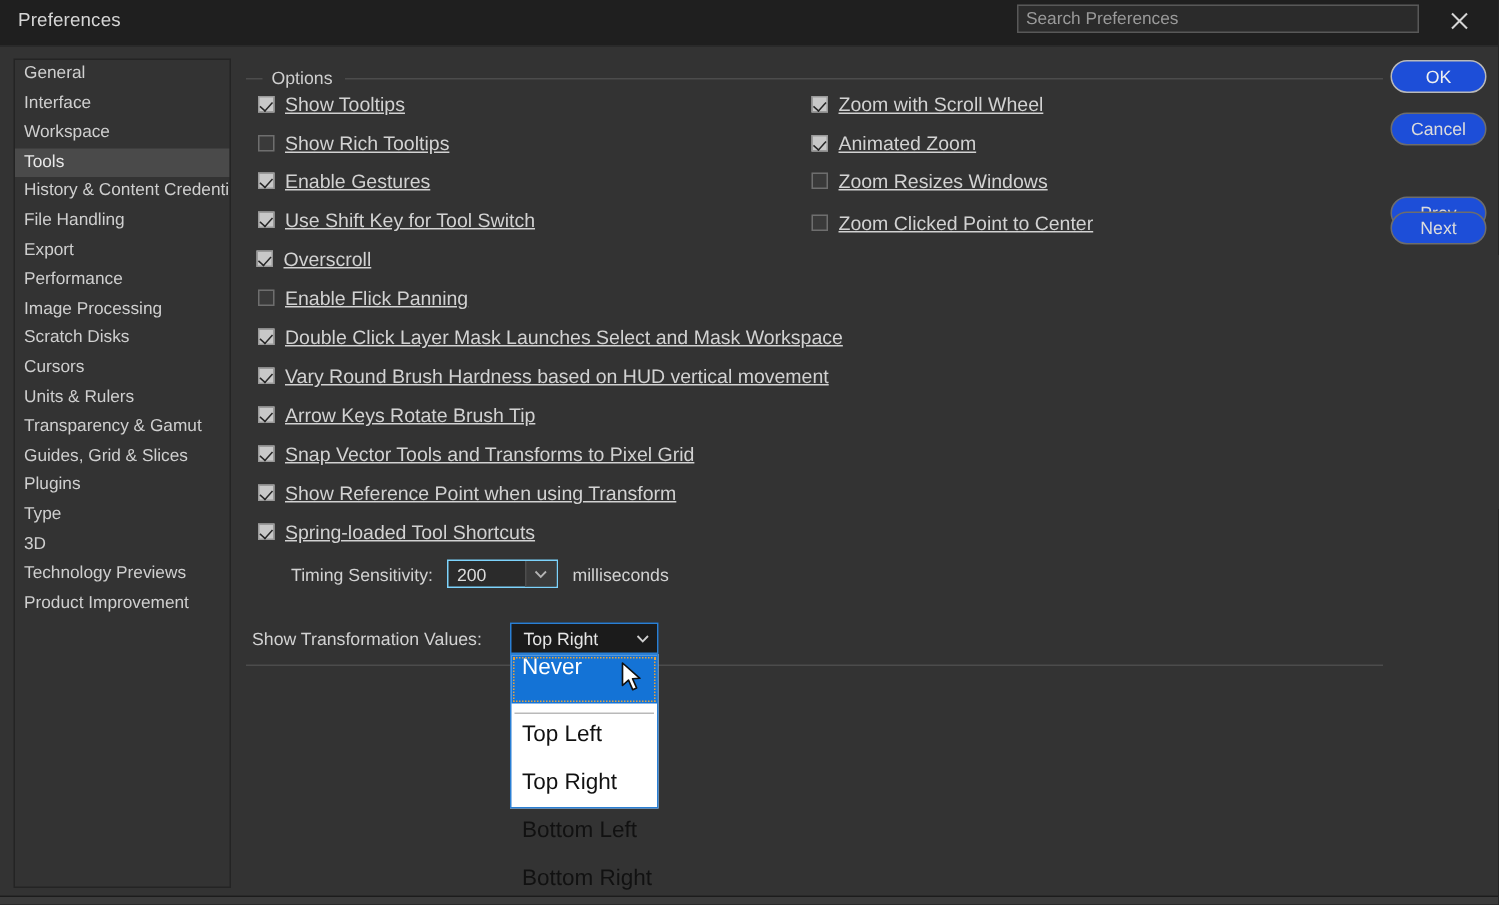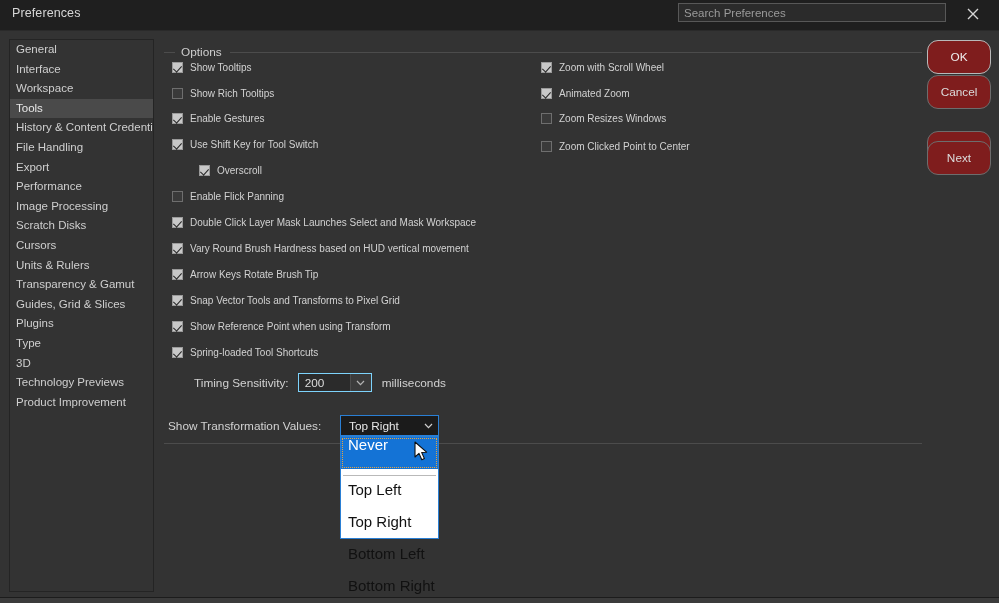--- a/index.html
+++ b/index.html
@@ -140,22 +140,23 @@
   .cb.on::after {
     content: "";
     position: absolute;
     left: 2px; top: 1px;
     width: 4px; height: 7px;
     border: solid #262626;
     border-width: 0 1.6px 1.6px 0;
     transform: rotate(42deg);
   }
   .cb-label {
-    font-size: 10px;
+    font-size: 13px;
     color: #d2d2d2;
+    text-decoration: underline;
   }
 
   
   .timing-row {
     position: absolute;
     left: 194px; top: 373px;
     display: flex;
     align-items: center;
   }
   .timing-label {
@@ -261,29 +262,29 @@
     position: absolute;
     left: 414px; top: 441px;
     z-index: 60;
     pointer-events: none;
   }
 
   
   .btn {
     position: absolute;
     left: 927px;
-    width: 64px; height: 34px;
+    width: 64px; height: 22px;
     border-radius: 11px;
     box-sizing: border-box;
     display: flex;
     align-items: center;
     justify-content: center;
     font-size: 11.8px;
     color: #dcdcdc;
-    background: #7f1d1d;
+    background: #1d4ed8;
     border: 1px solid #6d6d6d;
     cursor: default;
   }
   .btn.primary {
     border-color: #b9b9b9;
     color: #f0f0f0;
   }
   .btn-ok     { top: 40px; }
   .btn-cancel { top: 75px; }
   .btn-prev   { top: 107px; margin-top: 24px; }
@@ -352,21 +353,21 @@
         <span class="cb-label">Show Rich Tooltips</span>
       </div>
       <div class="cb-row" style="left: 172px; top: 113px;">
         <span class="cb on"></span>
         <span class="cb-label">Enable Gestures</span>
       </div>
       <div class="cb-row" style="left: 172px; top: 139px;">
         <span class="cb on"></span>
         <span class="cb-label">Use Shift Key for Tool Switch</span>
       </div>
-      <div class="cb-row" style="left: 188px; top: 165px; padding-left: 11px;">
+      <div class="cb-row" style="left: 160px; top: 165px; padding-left: 11px;">
         <span class="cb on"></span>
         <span class="cb-label">Overscroll</span>
       </div>
       <div class="cb-row" style="left: 172px; top: 191px;">
         <span class="cb off"></span>
         <span class="cb-label">Enable Flick Panning</span>
       </div>
       <div class="cb-row" style="left: 172px; top: 217px;">
         <span class="cb on"></span>
         <span class="cb-label">Double Click Layer Mask Launches Select and Mask Workspace</span>

